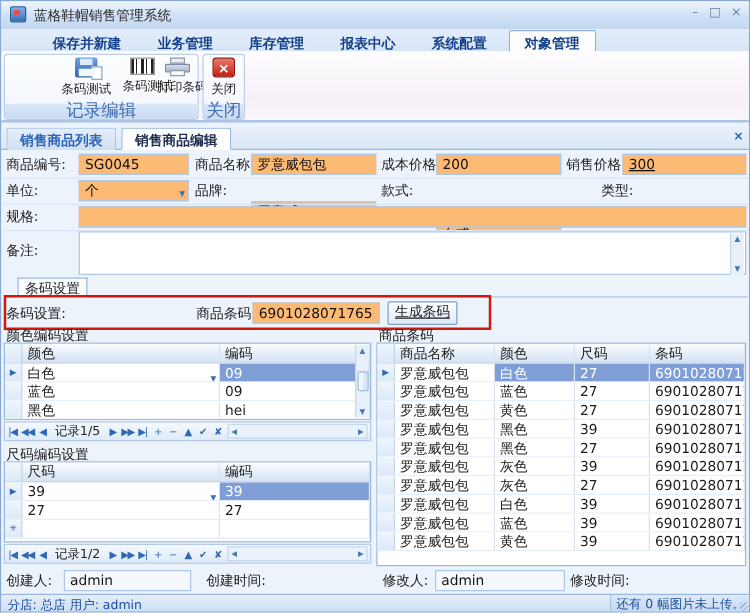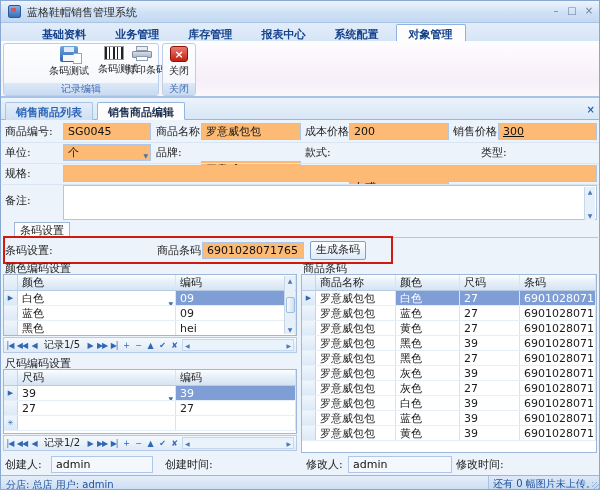--- a/index.html
+++ b/index.html
@@ -16,21 +16,21 @@
   #app-icon { position:absolute; left:7px; top:4px; width:13px; height:13px; background:linear-gradient(#7fb2e8,#3a6fb8); border:1px solid #2d5a96; border-radius:2px; }
   #app-icon::after { content:""; position:absolute; left:2px; top:2px; width:5px; height:4px; background:#e05252; }
   .winbtn { position:absolute; top:3px; width:14px; height:14px; font-size:10px; color:#6b7f99; text-align:center; line-height:14px; }
   
   #ribbontabs { left:0; top:22px; width:600px; height:18px; background:linear-gradient(#e3edfa,#d6e5f6); }
   .rtab { display:inline-block; font-size:11px; font-weight:bold; color:#15428b; padding:2px 12px 0 12px; height:18px; }
   .rtab.active { background:#fdfdfe; border:1px solid #8db2e3; border-bottom:none; border-radius:2px 2px 0 0; }
   
   #ribbonbody { left:0; top:40px; width:600px; height:57px; background:linear-gradient(#fefdfe,#f6eff8 70%,#faf7fb); border-bottom:2px solid #a8c3e5; }
   .rgroup { position:absolute; top:2px; height:53px; border:1px solid #bccfe8; border-radius:3px; background:linear-gradient(#fdfeff,#f2f5fb); }
-  .rgroup-caption { position:absolute; left:0; bottom:0; width:100%; height:12px; background:linear-gradient(#dce8f7,#c9dbf1); font-size:10px; color:#3e6cb5; text-align:center; line-height:12px; border-radius:0 0 3px 3px; }
+  .rgroup-caption { position:absolute; left:0; bottom:0; width:100%; height:12px; background:linear-gradient(#dce8f7,#c9dbf1); font-size:14px; color:#3e6cb5; text-align:center; line-height:12px; border-radius:0 0 3px 3px; }
   .rbtn { position:absolute; top:2px; height:38px; text-align:center; font-size:10px; color:#1b1b1b; }
   .rbtn .ic { display:block; margin:0 auto 2px auto; }
   .rbtn .cap { display:block; margin-top:1px; white-space:nowrap; }
   .ic-floppy { width:18px; height:16px; background:linear-gradient(#6fa6e0,#2f62ad); border-radius:2px; position:relative; }
   .ic-floppy::before { content:""; position:absolute; left:4px; top:1px; width:10px; height:5px; background:#dfeafa; }
   .ic-floppy::after { content:""; position:absolute; left:3px; bottom:1px; width:12px; height:6px; background:#f2f7fd; }
   .ic-page { position:relative; }
   .ic-page::marker{content:"";}
   .ic-pagebit { position:absolute; right:-4px; bottom:-2px; width:9px; height:11px; background:#fff; border:1px solid #8fa6c4; }
   .ic-barcode { width:20px; height:14px; margin-top:2px; background:repeating-linear-gradient(90deg,#222 0 2px,#fff 2px 4px,#222 4px 5px,#fff 5px 8px); border:1px solid #999; }
@@ -87,21 +87,21 @@
   <div id="titlebar" class="abs">
     <span id="app-icon"></span>
     <span id="title-text">蓝格鞋帽销售管理系统</span>
     <span class="winbtn" style="right:38px;">–</span>
     <span class="winbtn" style="right:22px;">□</span>
     <span class="winbtn" style="right:5px;">×</span>
   </div>
 
   <div id="ribbontabs" class="abs">
     <span style="display:inline-block;width:24px;"></span>
-    <span class="rtab">基础资料</span>
+    <span class="rtab">保存并新建</span>
     <span class="rtab">业务管理</span>
     <span class="rtab">库存管理</span>
     <span class="rtab">报表中心</span>
     <span class="rtab">系统配置</span>
     <span class="rtab active">对象管理</span>
   </div>
 
   <div id="ribbonbody" class="abs">
     <div class="rgroup" style="left:2px; width:156px;">
       <div class="rbtn" style="left:36px; width:58px;">
@@ -173,21 +173,21 @@
       </div>
     </div>
 
     <div class="abs" id="bc-line"></div>
     <div class="abs" id="bc-tab">条码设置</div>
 
     <span class="abs lbl" style="left:4px; top:123px;">条码设置:</span>
     <div class="abs field combo editor" style="left:62px; top:122px; width:87px; height:17px;"><span></span><span class="caret">▼</span></div>
     <span class="abs lbl" style="left:156px; top:123px;">商品条码:</span>
     <div class="abs field" style="left:201px; top:122px; width:102px; height:17px;">6901028071765</div>
-    <div class="abs btn" style="left:309px; top:121px; width:56px; height:19px;">生成条码</div>
+    <div class="abs btn" style="left:309px; top:121px; width:56px; height:19px;text-decoration:underline;">生成条码</div>
     <div class="abs" id="red-rect"></div>
 
     <span class="abs sect-label" style="left:4px; top:141px;">颜色编码设置</span>
     <div class="grid" style="left:2px; top:154px; width:294px; height:62px;">
       <div class="ghead">
         <span class="gcell ind"></span>
         <span class="gcell" style="width:158px;">颜色</span>
         <span class="gcell" style="flex:1;">编码</span>
       </div>
       <div class="grow">

